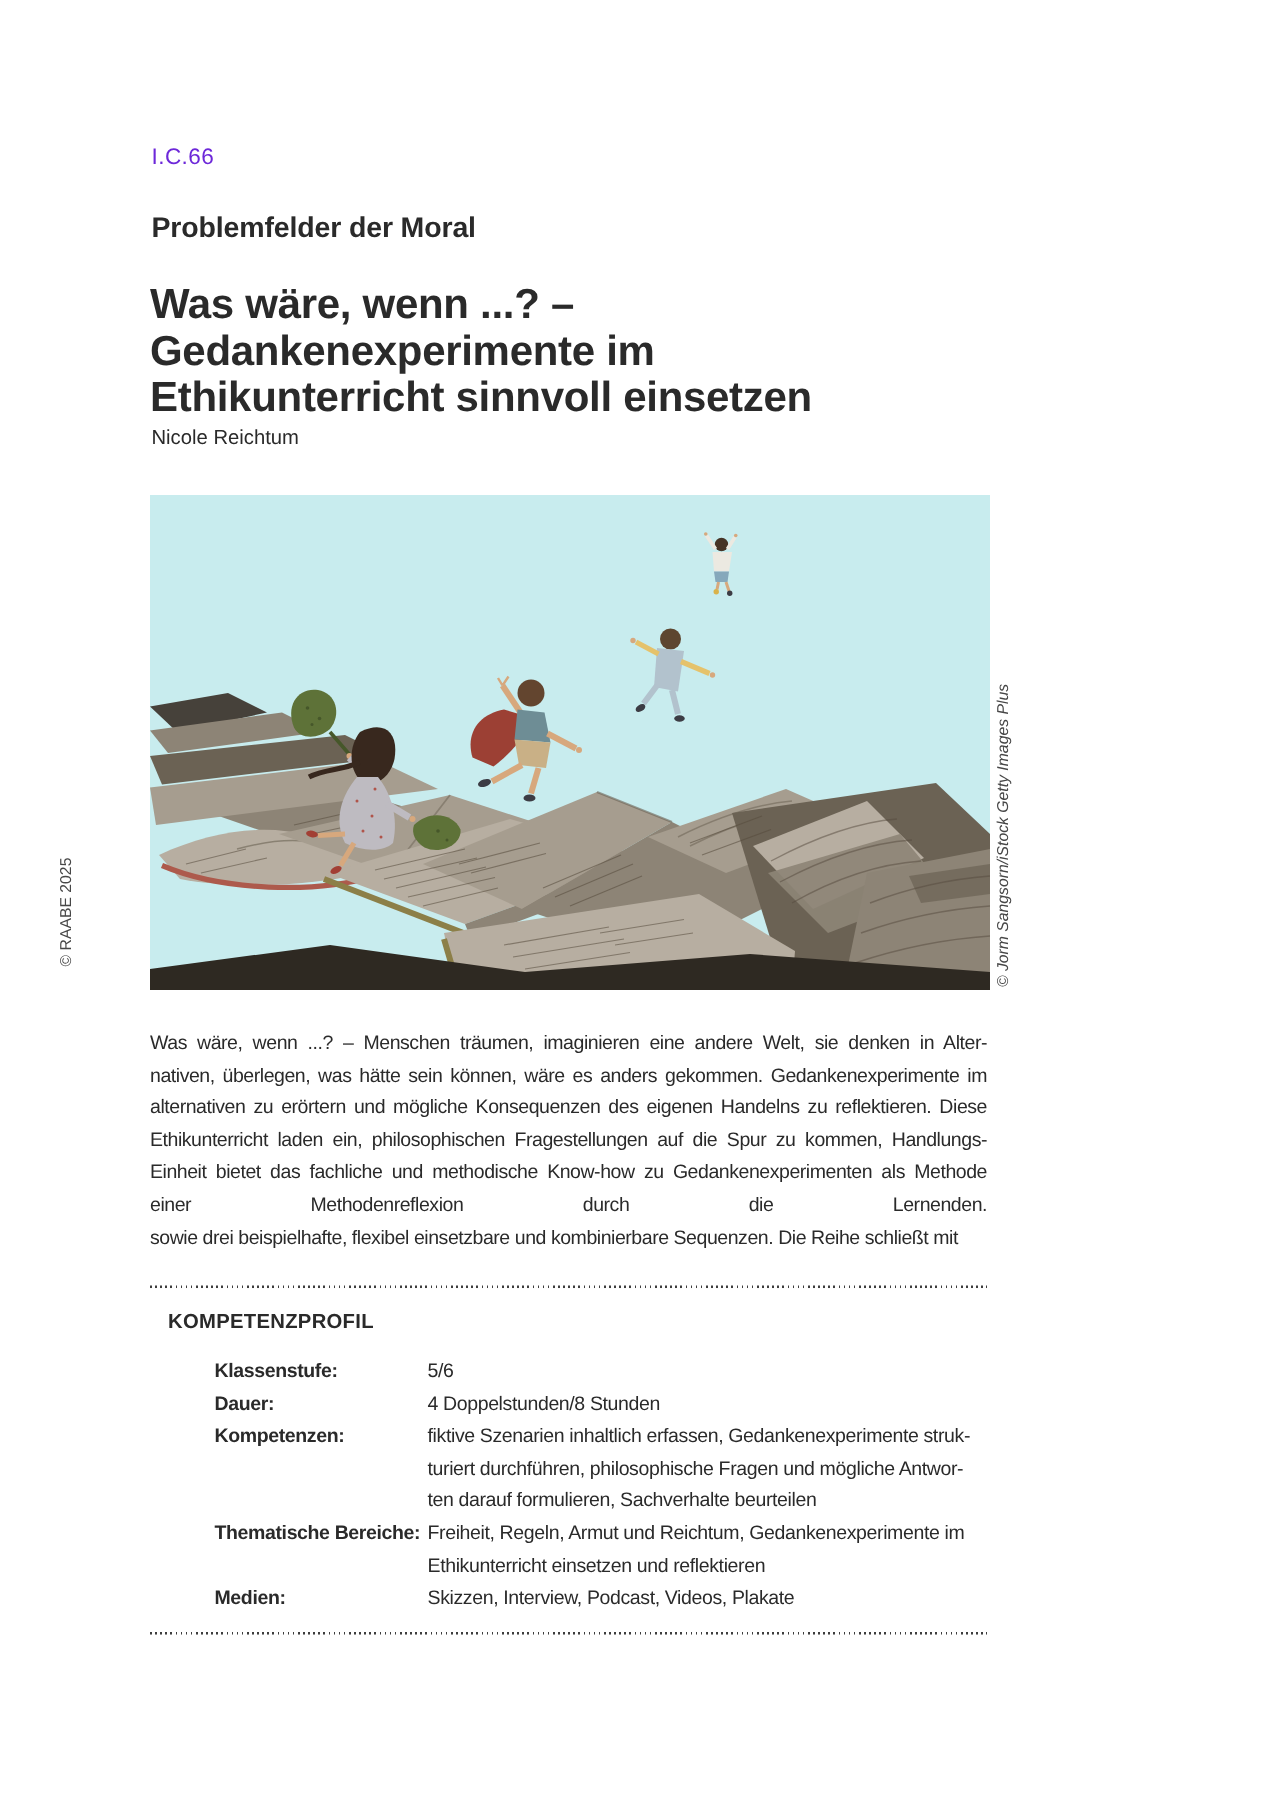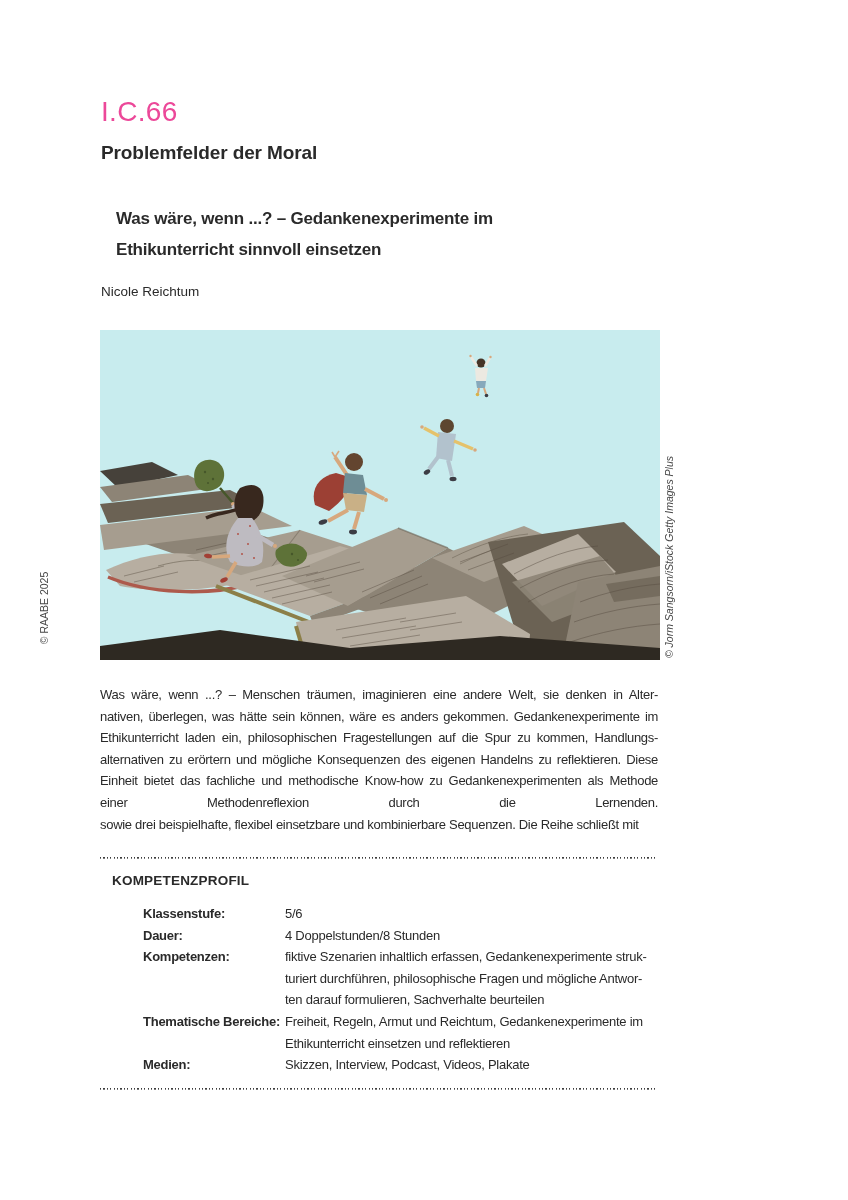--- a/index.html
+++ b/index.html
@@ -3,29 +3,29 @@
 <meta charset="utf-8">
 <style>
   html,body { margin:0; padding:0; background:#e8e8e8; }
   .page {
     position:relative; width:848px; height:1200px; margin:0 auto;
     background:#ffffff; overflow:hidden;
     font-family:"Liberation Sans", sans-serif; color:#2a2a2a;
   }
   .unit-code {
     position:absolute; left:101px; top:96px;
-    font-size:28px; letter-spacing:.3px; color:#ec4899;
+    font-size:15px; letter-spacing:.3px; color:#6d28d9;
   }
   .series {
     position:absolute; left:101px; top:142px;
     font-size:19px; font-weight:bold; letter-spacing:-.1px;text-align:right;
   }
   .title {
-    position:absolute; left:100px; top:187px; width:575px; margin:16px;
-    font-size:17px; font-weight:bold; line-height:31px; letter-spacing:-.2px;
+    position:absolute; left:100px; top:187px; width:575px; margin:0;
+    font-size:28px; font-weight:bold; line-height:31px; letter-spacing:-.2px;
   }
   .author { position:absolute; left:101px; top:284px; font-size:13.5px; }
   .illustration { position:absolute; left:100px; top:330px; width:560px; height:330px; }
   .illustration svg { display:block; width:100%; height:100%; }
   .vert { position:absolute; white-space:nowrap; font-size:10.5px; color:#474747; }
   .vert-raabe  { left:44px; top:608px; transform:translate(-50%,-50%) rotate(-90deg); }
   .vert-credit { left:669px; top:557px; transform:translate(-50%,-50%) rotate(-90deg); font-style:italic; }
   .intro {
     position:absolute; left:100px; top:684px; width:558px;
     font-size:13px; line-height:21.6px; letter-spacing:-.3px;
@@ -186,22 +186,22 @@
         <circle cx="386.5" cy="65.5" r="1.8" fill="var(--c-shoe)"></circle>
       </g>
     </svg>
   </div>
 
   <div class="vert vert-credit">© Jorm Sangsorn/iStock Getty Images Plus</div>
 
   <div class="intro">
       <div class="tline">Was wäre, wenn ...? – Menschen träumen, imaginieren eine andere Welt, sie denken in Alter-</div>
       <div class="tline">nativen, überlegen, was hätte sein können, wäre es anders gekommen. Gedankenexperimente im</div>
+      <div class="tline">alternativen zu erörtern und mögliche Konsequenzen des eigenen Handelns zu reflektieren. Diese</div>
       <div class="tline">Ethikunterricht laden ein, philosophischen Fragestellungen auf die Spur zu kommen, Handlungs-</div>
-      <div class="tline">alternativen zu erörtern und mögliche Konsequenzen des eigenen Handelns zu reflektieren. Diese</div>
       <div class="tline">Einheit bietet das fachliche und methodische Know-how zu Gedankenexperimenten als Methode</div>
       <div class="tline">einer Methodenreflexion durch die Lernenden.</div>
       <div class="tline">sowie drei beispielhafte, flexibel einsetzbare und kombinierbare Sequenzen. Die Reihe schließt mit</div>
     </div>
 
   <div class="dotted dotted-top"></div>
 
   <div class="profile-heading">KOMPETENZPROFIL</div>
 
   <div class="profile-rows">

